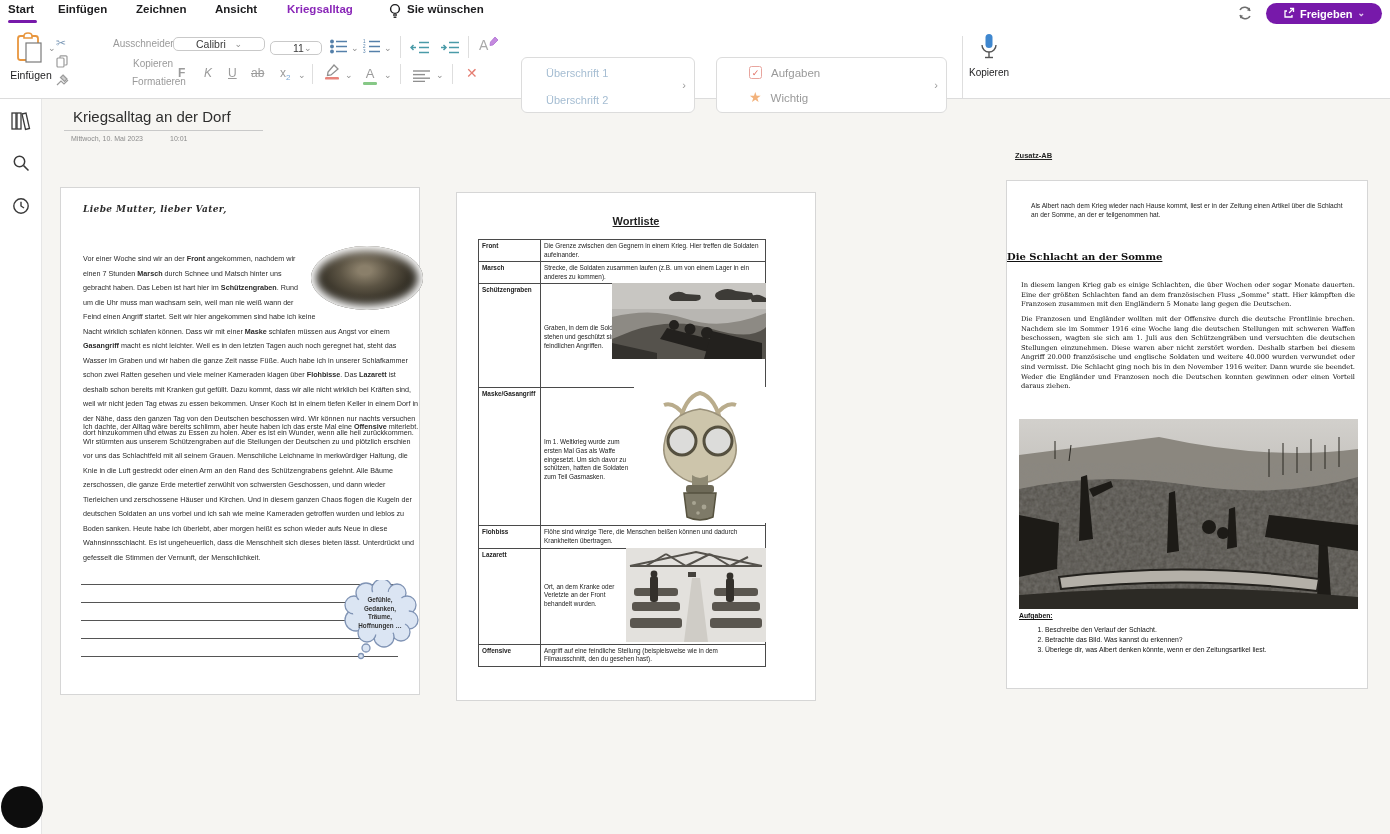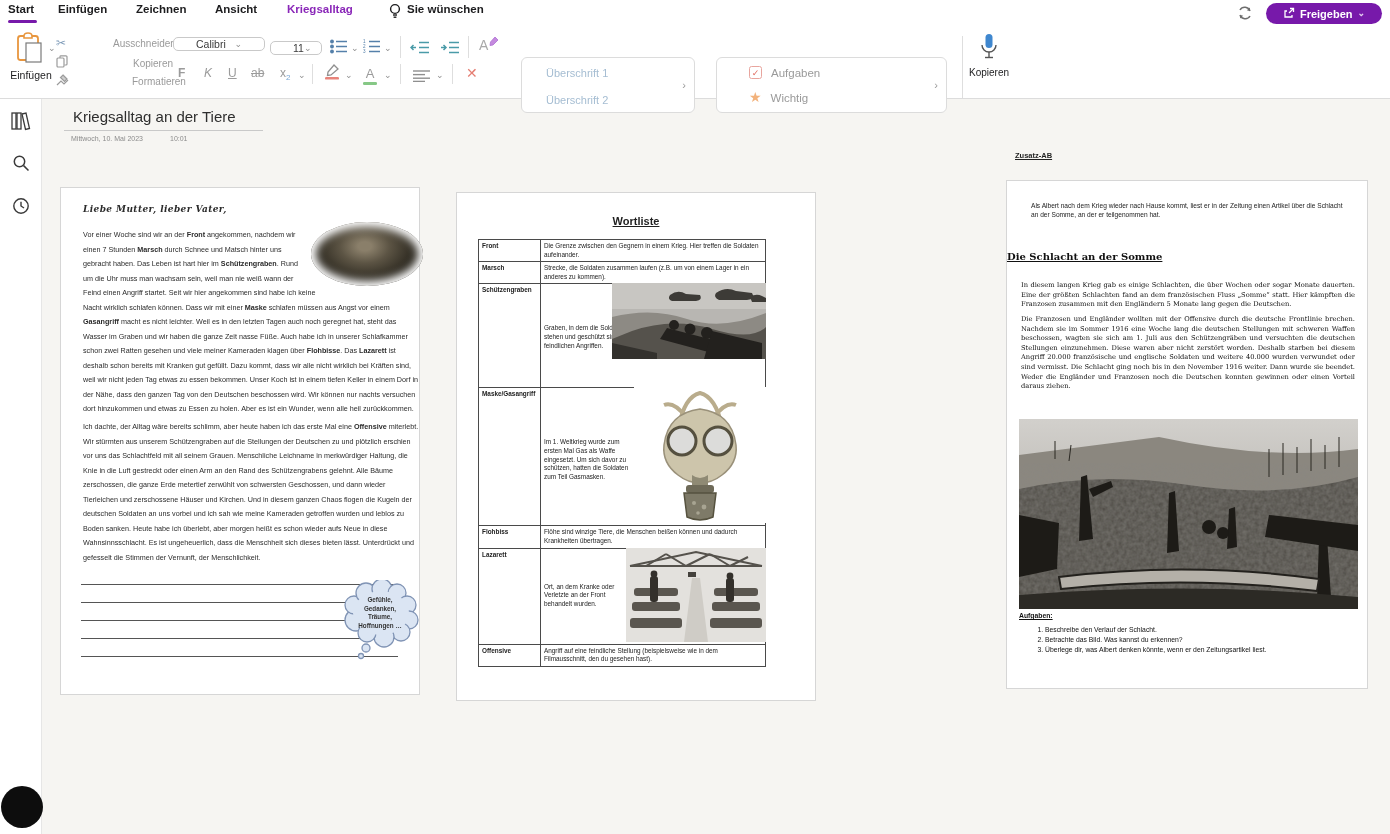--- a/index.html
+++ b/index.html
@@ -304,28 +304,28 @@
   <span class="rail-ic" style="top:95px">
     <svg width="18" height="18" viewBox="0 0 18 18" fill="none" stroke="#3a3a3a" stroke-width="1.4">
       <circle cx="9" cy="9" r="7.2"></circle>
         <path d="M9 4.8 L9 9 L12 11"></path>
     </svg>
   </span>
 </div>
 <div id="avatar"></div>
 
 <div id="canvas">
-  <div id="page-title">Kriegsalltag an der Tiere</div>
+  <div id="page-title">Kriegsalltag an der Dorf</div>
   <div id="title-rule"></div>
   <span class="meta" style="left:29px">Mittwoch, 10. Mai 2023</span>
   <span class="meta" style="left:128px">10:01</span>
 
   <div class="panel" style="left:18px; top:88px; width:360px; height:508px">
     <div id="salutation">Liebe Mutter, lieber Vater,</div>
-    <div class="letter-body" style="top:40px">
+    <div class="letter-body" style="top:64px">
       <div id="soldier"></div>
       <span><span>Vor einer Woche sind wir an der </span><span style="font-weight: 700;">Front</span><span> angekommen, nachdem wir einen 7 Stunden </span><span style="font-weight: 700;">Marsch</span><span> durch Schnee und Matsch hinter uns gebracht haben. Das Leben ist hart hier im </span><span style="font-weight: 700;">Schützengraben</span><span>. Rund um die Uhr muss man wachsam sein, weil man nie weiß wann der Feind einen Angriff startet. Seit wir hier angekommen sind habe ich keine Nacht wirklich schlafen können. Dass wir mit einer </span><span style="font-weight: 700;">Maske</span><span> schlafen müssen aus Angst vor einem </span><span style="font-weight: 700;">Gasangriff</span><span> macht es nicht leichter. Weil es in den letzten Tagen auch noch geregnet hat, steht das Wasser im Graben und wir haben die ganze Zeit nasse Füße. Auch habe ich in unserer Schlafkammer schon zwei Ratten gesehen und viele meiner Kameraden klagen über </span><span style="font-weight: 700;">Flohbisse</span><span>. Das </span><span style="font-weight: 700;">Lazarett</span><span> ist deshalb schon bereits mit Kranken gut gefüllt. Dazu kommt, dass wir alle nicht wirklich bei Kräften sind, weil wir nicht jeden Tag etwas zu essen bekommen. Unser Koch ist in einem tiefen Keller in einem Dorf in der Nähe, dass den ganzen Tag von den Deutschen beschossen wird. Wir können nur nachts versuchen dort hinzukommen und etwas zu Essen zu holen. Aber es ist ein Wunder, wenn alle heil zurückkommen.</span></span>
     </div>
     <div class="letter-body" style="top:232px">
       <span><span>Ich dachte, der Alltag wäre bereits schlimm, aber heute haben ich das erste Mal eine </span><span style="font-weight: 700;">Offensive</span><span> miterlebt. Wir stürmten aus unserem Schützengraben auf die Stellungen der Deutschen zu und plötzlich erschien vor uns das Schlachtfeld mit all seinem Grauen. Menschliche Leichname in merkwürdiger Haltung, die Knie in die Luft gestreckt oder einen Arm an den Rand des Schützengrabens gelehnt. Alle Bäume zerschossen, die ganze Erde metertief zerwühlt von schwersten Geschossen, und dann wieder Tierleichen und zerschossene Häuser und Kirchen. Und in diesem ganzen Chaos flogen die Kugeln der deutschen Soldaten an uns vorbei und ich sah wie meine Kameraden getroffen wurden und leblos zu Boden sanken. Heute habe ich überlebt, aber morgen heißt es schon wieder aufs Neue in diese Wahnsinnsschlacht. Es ist ungeheuerlich, dass die Menschheit sich dieses bieten lässt. Unterdrückt und gefesselt die Stimmen der Vernunft, der Menschlichkeit.</span></span>
     </div>
     <div class="rule-line" style="top:396px"></div>
     <div class="rule-line" style="top:414px"></div>
     <div class="rule-line" style="top:432px"></div>
     <div class="rule-line" style="top:450px"></div>

